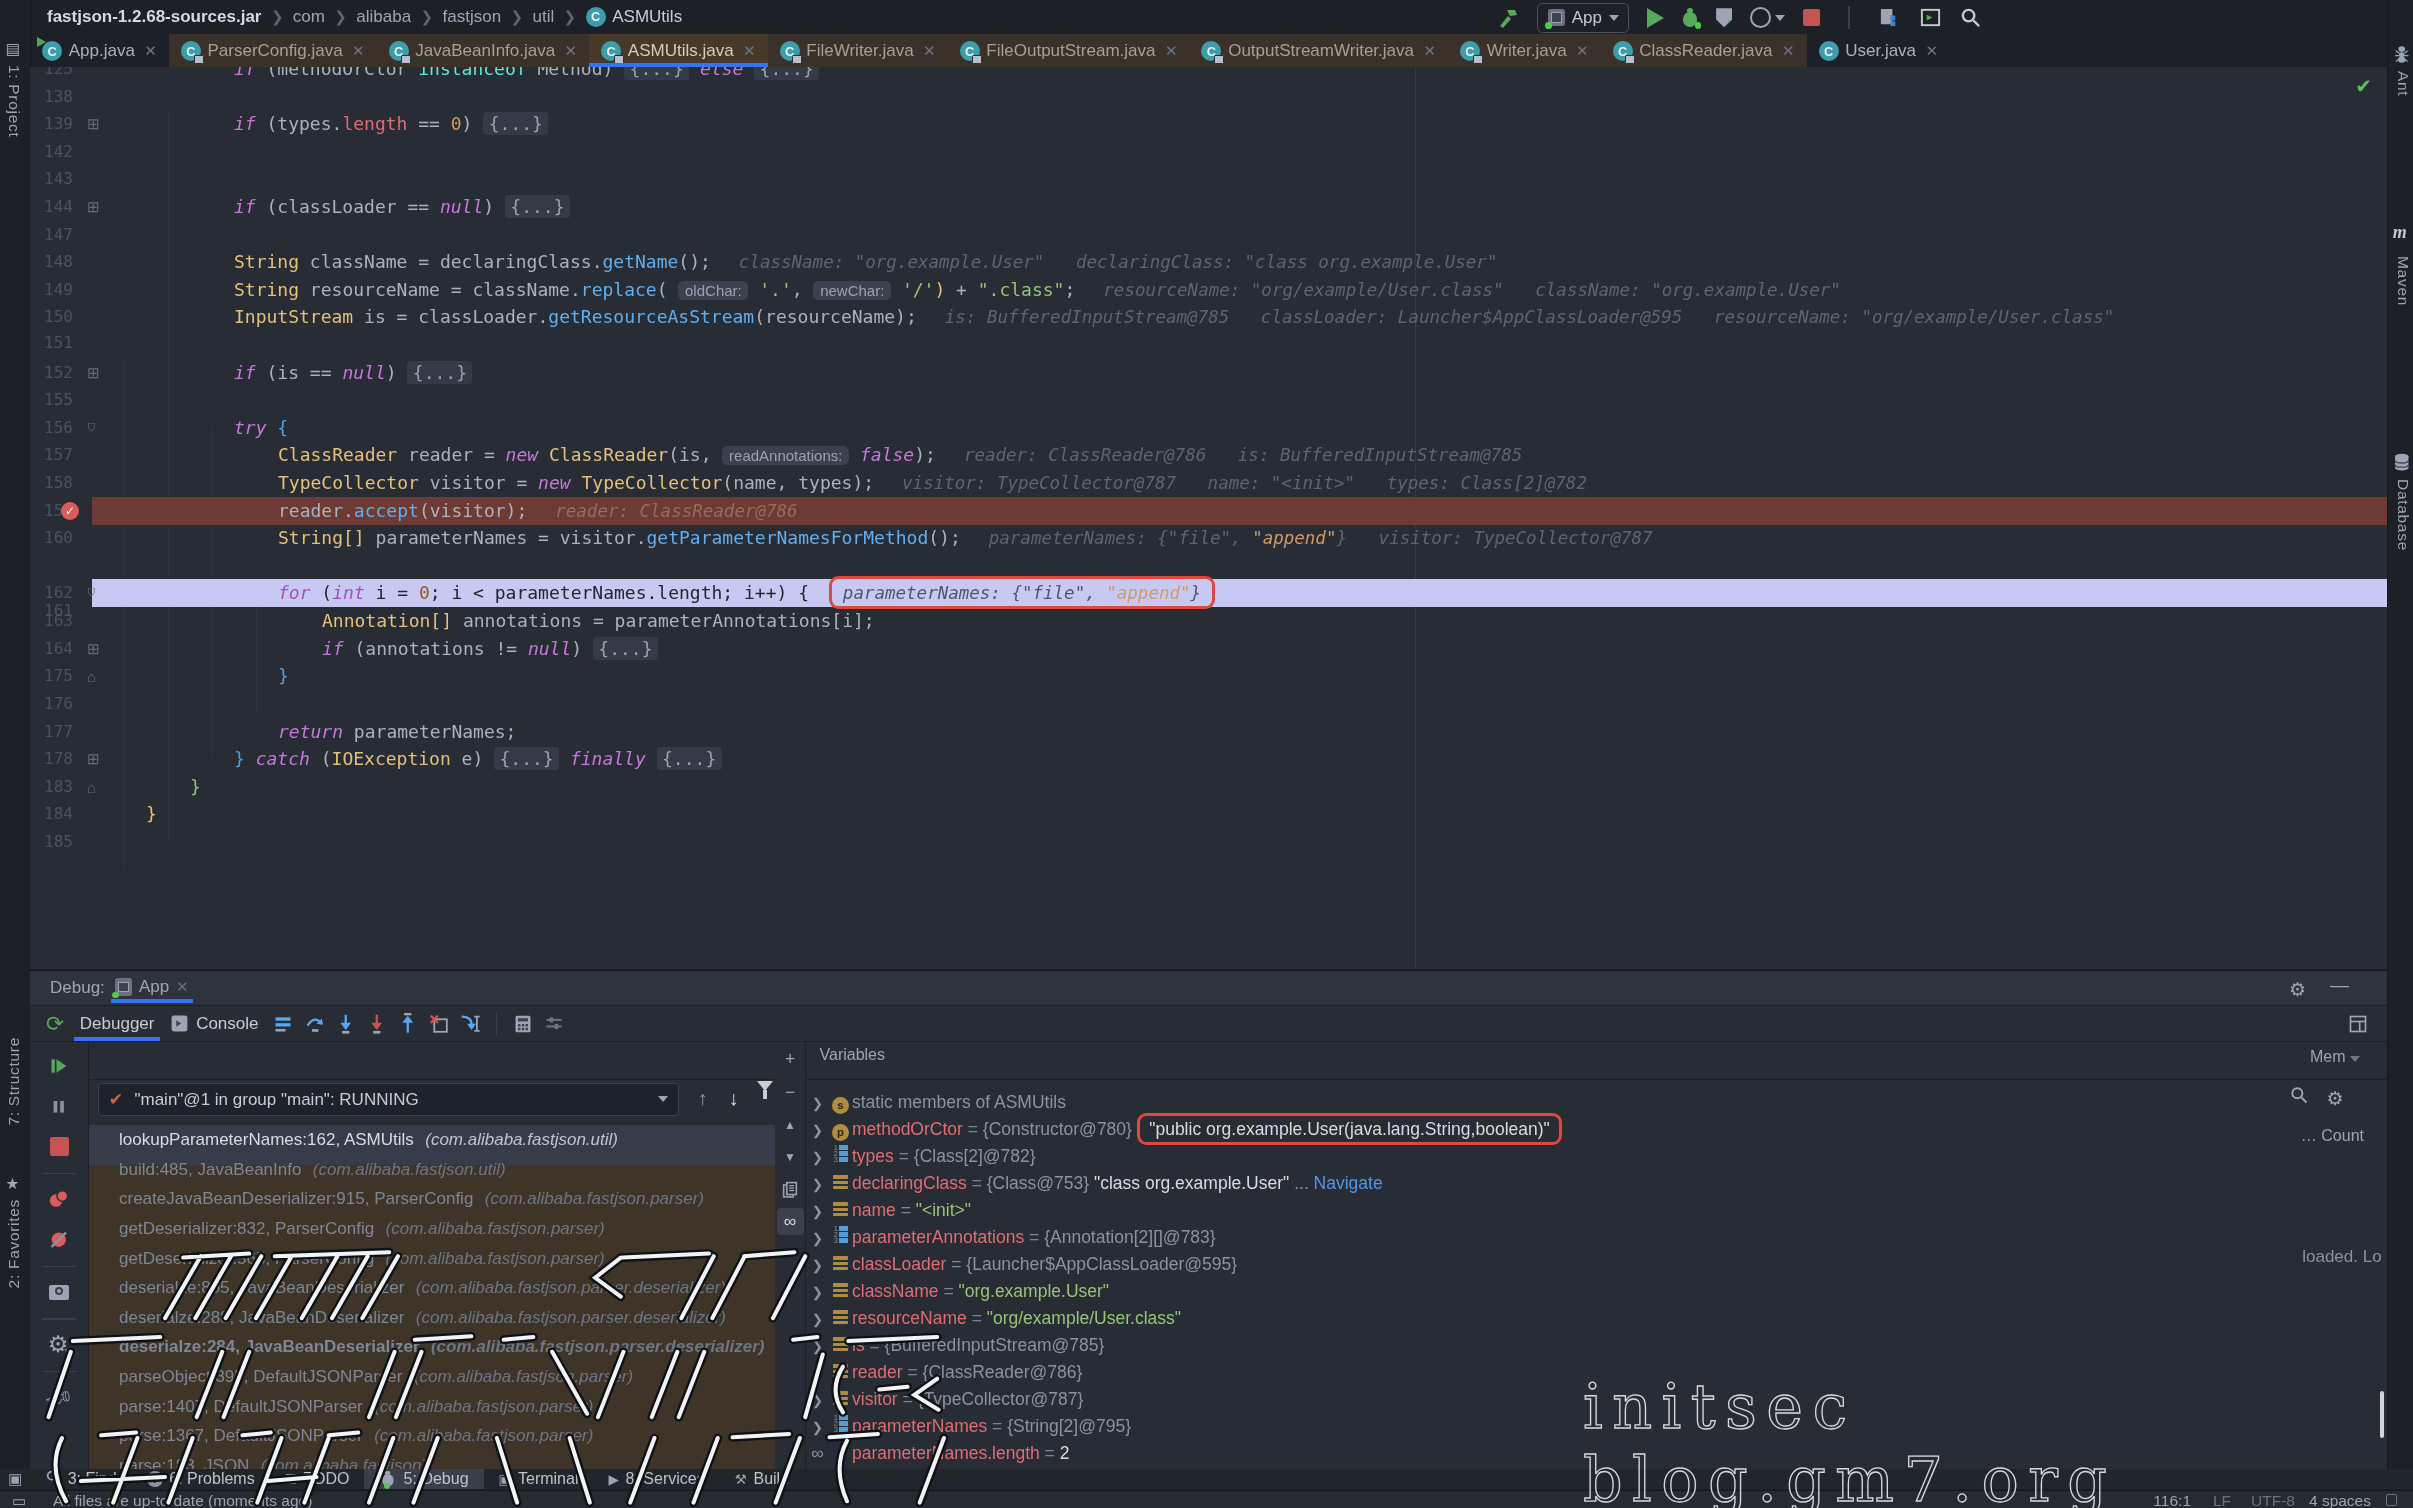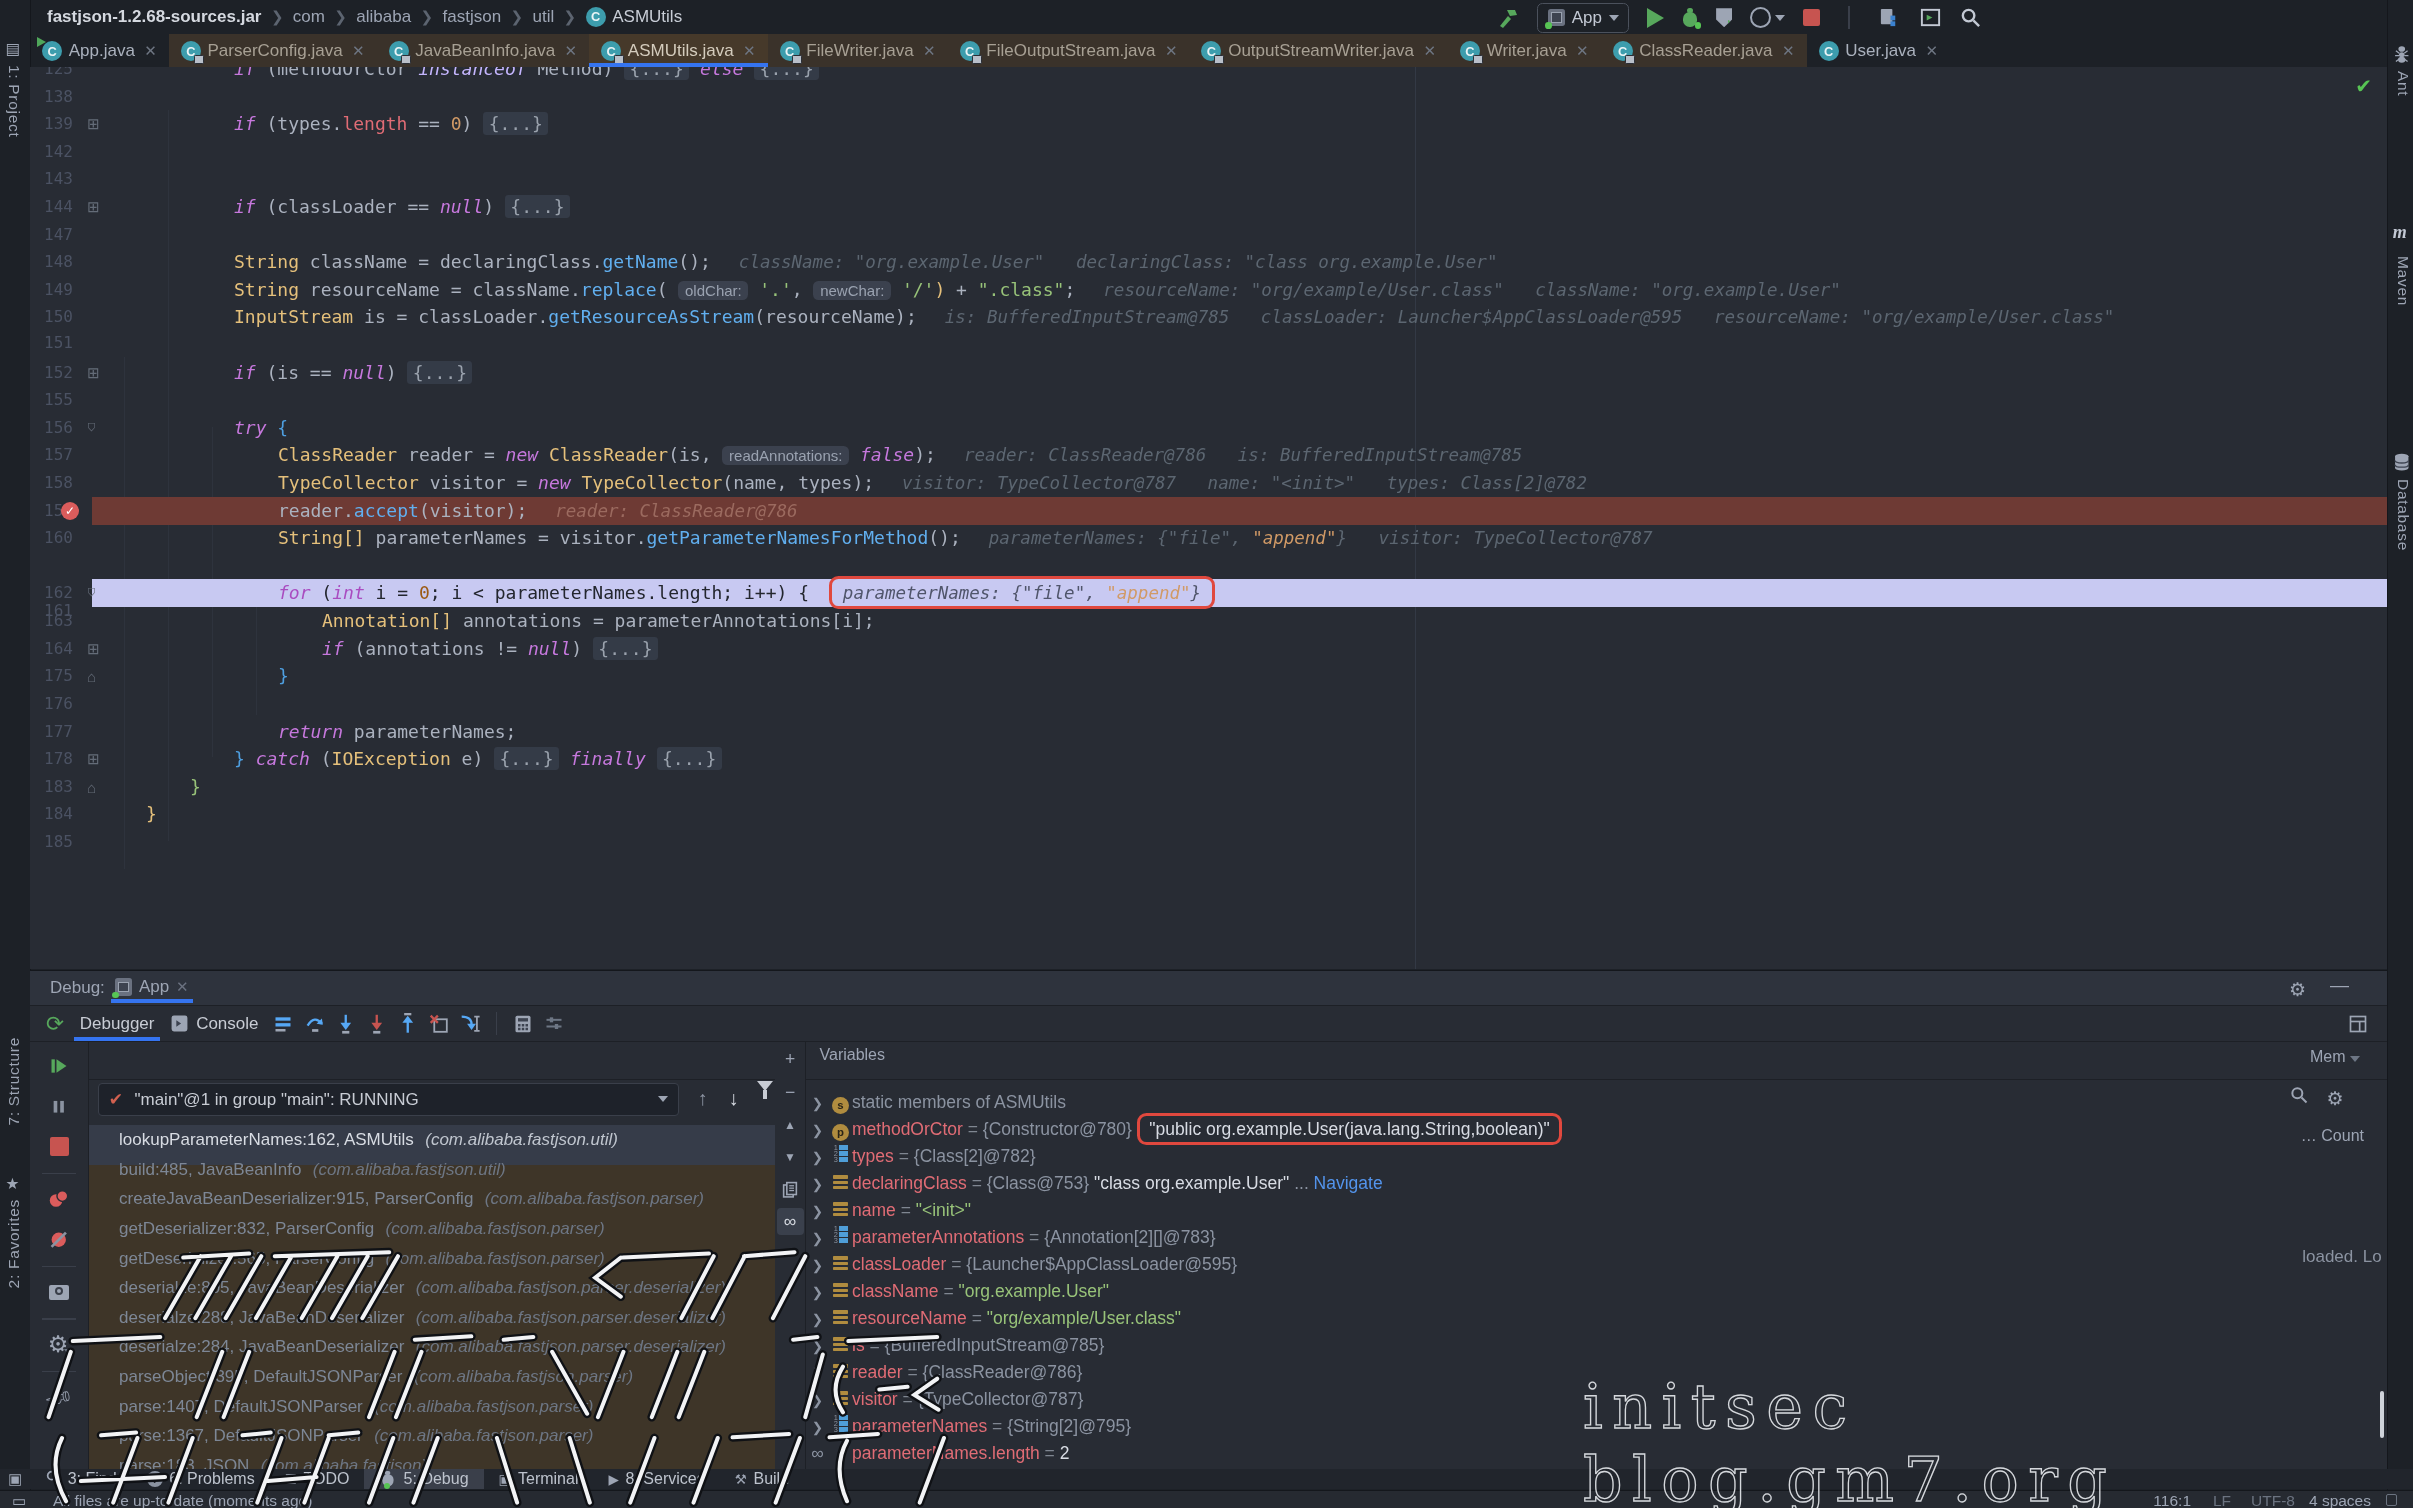--- a/index.html
+++ b/index.html
@@ -45,21 +45,21 @@
   #editor{left:30px;top:67px;width:2357px;height:902px;background:#282c34;overflow:hidden;}
   .row{position:absolute;left:0;width:2357px;height:28px;}
   .band{position:absolute;left:62px;right:0;top:0;height:28px;}
   .band.exec{background:#c8c9f2;}
   .band.bp{background:#6e3a34;}
   .lnum{position:absolute;left:0;top:0;width:43px;text-align:right;color:#4b5263;
         font:16px "DejaVu Sans Mono",monospace;line-height:28px;}
   .fmark{position:absolute;left:57px;top:0;color:#646c78;font-size:15px;line-height:28px;}
   .fmark.endm{display:inline-block;transform:translateY(1.3px);}
   .codeline{position:absolute;top:0;white-space:pre;font:18px "DejaVu Sans Mono",monospace;line-height:28px;}
-  .t-pl{color:#abb2bf;} .t-kw{color:#c678dd;font-style:italic;} .t-kwo{color:#c4b5fd;font-style:italic;}
+  .t-pl{color:#abb2bf;} .t-kw{color:#c678dd;font-style:italic;} .t-kwo{color:#5eead4;}
   .t-typ{color:#e5c07b;} .t-fn{color:#61afef;} .t-fld{color:#e06c75;} .t-str{color:#98c379;} .t-num{color:#d19a66;}
   .t-br1{color:#4e9fe0;} .t-br2{color:#98c379;} .t-br3{color:#e5c07b;}
   .t-kwd{color:#a94cc0;font-style:italic;} .t-dk{color:#23262e;} .t-numd{color:#9c5a14;}
   .t-fold{background:#343b47;color:#9aa2ad;border-radius:3.4px;padding:0.7px 5.4px;}
   .t-chip{background:#3b414e;color:#9aa2b0;border-radius:5.4px;padding:1.3px 6.7px;font:15px "Liberation Sans",sans-serif;}
   .hint{font:italic 17.5px "DejaVu Sans Mono",monospace;}
   .t-h{color:#5c6671;} .t-ho{color:#d19a66;} .t-hb{color:#9b6a5f;} .t-hd{color:#50556b;}
   .redbox{border:3.4px solid #e0483e;border-radius:9.4px;padding:3.4px 10.8px;margin-left:20px;}
   .hgap{display:inline-block;width:28px;}
   .bpdot{position:absolute;left:31px;top:4.7px;width:18px;height:18px;border-radius:50%;background:#db5c5c;
@@ -600,21 +600,21 @@
       </div>
       <div id="framelist">
           <div id="libbg"></div>
           <div class="frow sel" style="top: 0px;"><span>lookupParameterNames:162, ASMUtils </span><i>(com.alibaba.fastjson.util)</i></div>
           <div class="frow" style="top: 30px;"><span>build:485, JavaBeanInfo </span><i>(com.alibaba.fastjson.util)</i></div>
           <div class="frow" style="top: 59px;"><span>createJavaBeanDeserializer:915, ParserConfig </span><i>(com.alibaba.fastjson.parser)</i></div>
           <div class="frow" style="top: 89px;"><span>getDeserializer:832, ParserConfig </span><i>(com.alibaba.fastjson.parser)</i></div>
           <div class="frow" style="top: 119px;"><span>getDeserializer:565, ParserConfig </span><i>(com.alibaba.fastjson.parser)</i></div>
           <div class="frow" style="top: 148px;"><span>deserialze:805, JavaBeanDeserializer </span><i>(com.alibaba.fastjson.parser.deserializer)</i></div>
           <div class="frow" style="top: 178px;"><span>deserialze:288, JavaBeanDeserializer </span><i>(com.alibaba.fastjson.parser.deserializer)</i></div>
-          <div class="frow" style="top: 207px;"><span>deserialze:284, JavaBeanDeserializer </span><i>(com.alibaba.fastjson.parser.deserializer)</i></div>
+          <div class="frow" style="top: 207px; font-weight: bold;"><span>deserialze:284, JavaBeanDeserializer </span><i>(com.alibaba.fastjson.parser.deserializer)</i></div>
           <div class="frow" style="top: 237px;"><span>parseObject:395, DefaultJSONParser </span><i>(com.alibaba.fastjson.parser)</i></div>
           <div class="frow" style="top: 267px;"><span>parse:1407, DefaultJSONParser </span><i>(com.alibaba.fastjson.parser)</i></div>
           <div class="frow" style="top: 296px;"><span>parse:1367, DefaultJSONParser </span><i>(com.alibaba.fastjson.parser)</i></div>
           <div class="frow" style="top: 326px;"><span>parse:183, JSON </span><i>(com.alibaba.fastjson)</i></div>
         </div>
     </div>
 
     <div id="wstrip">
       <div class="wic">+</div>
       <div class="wic">−</div>

